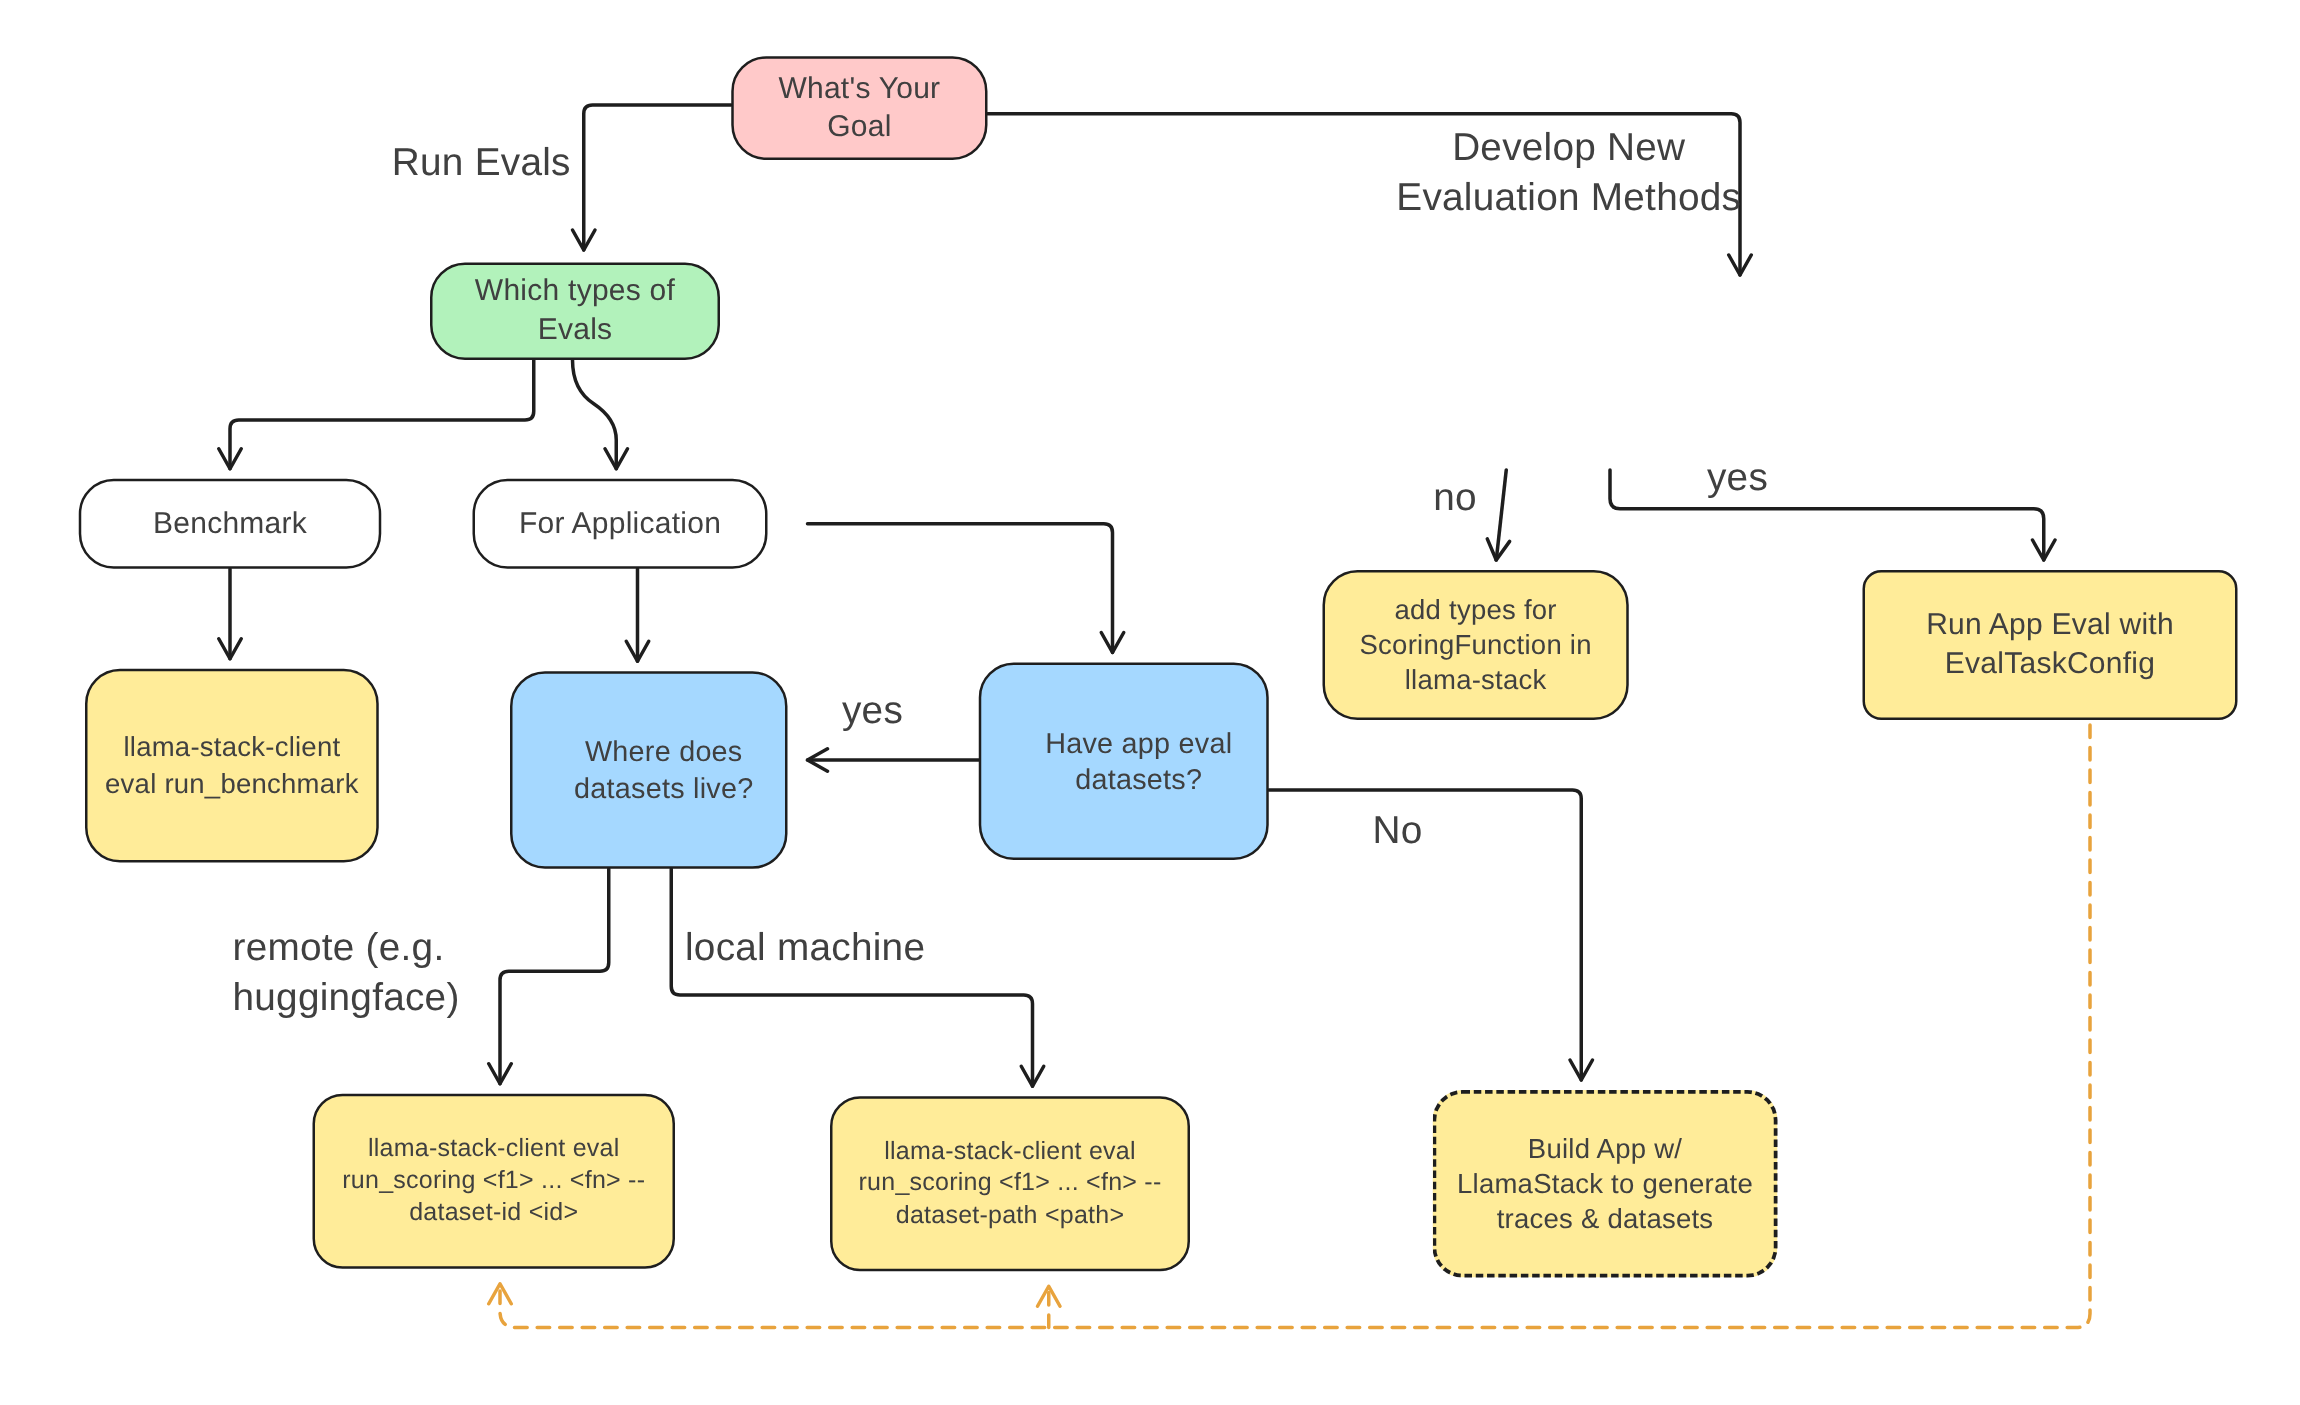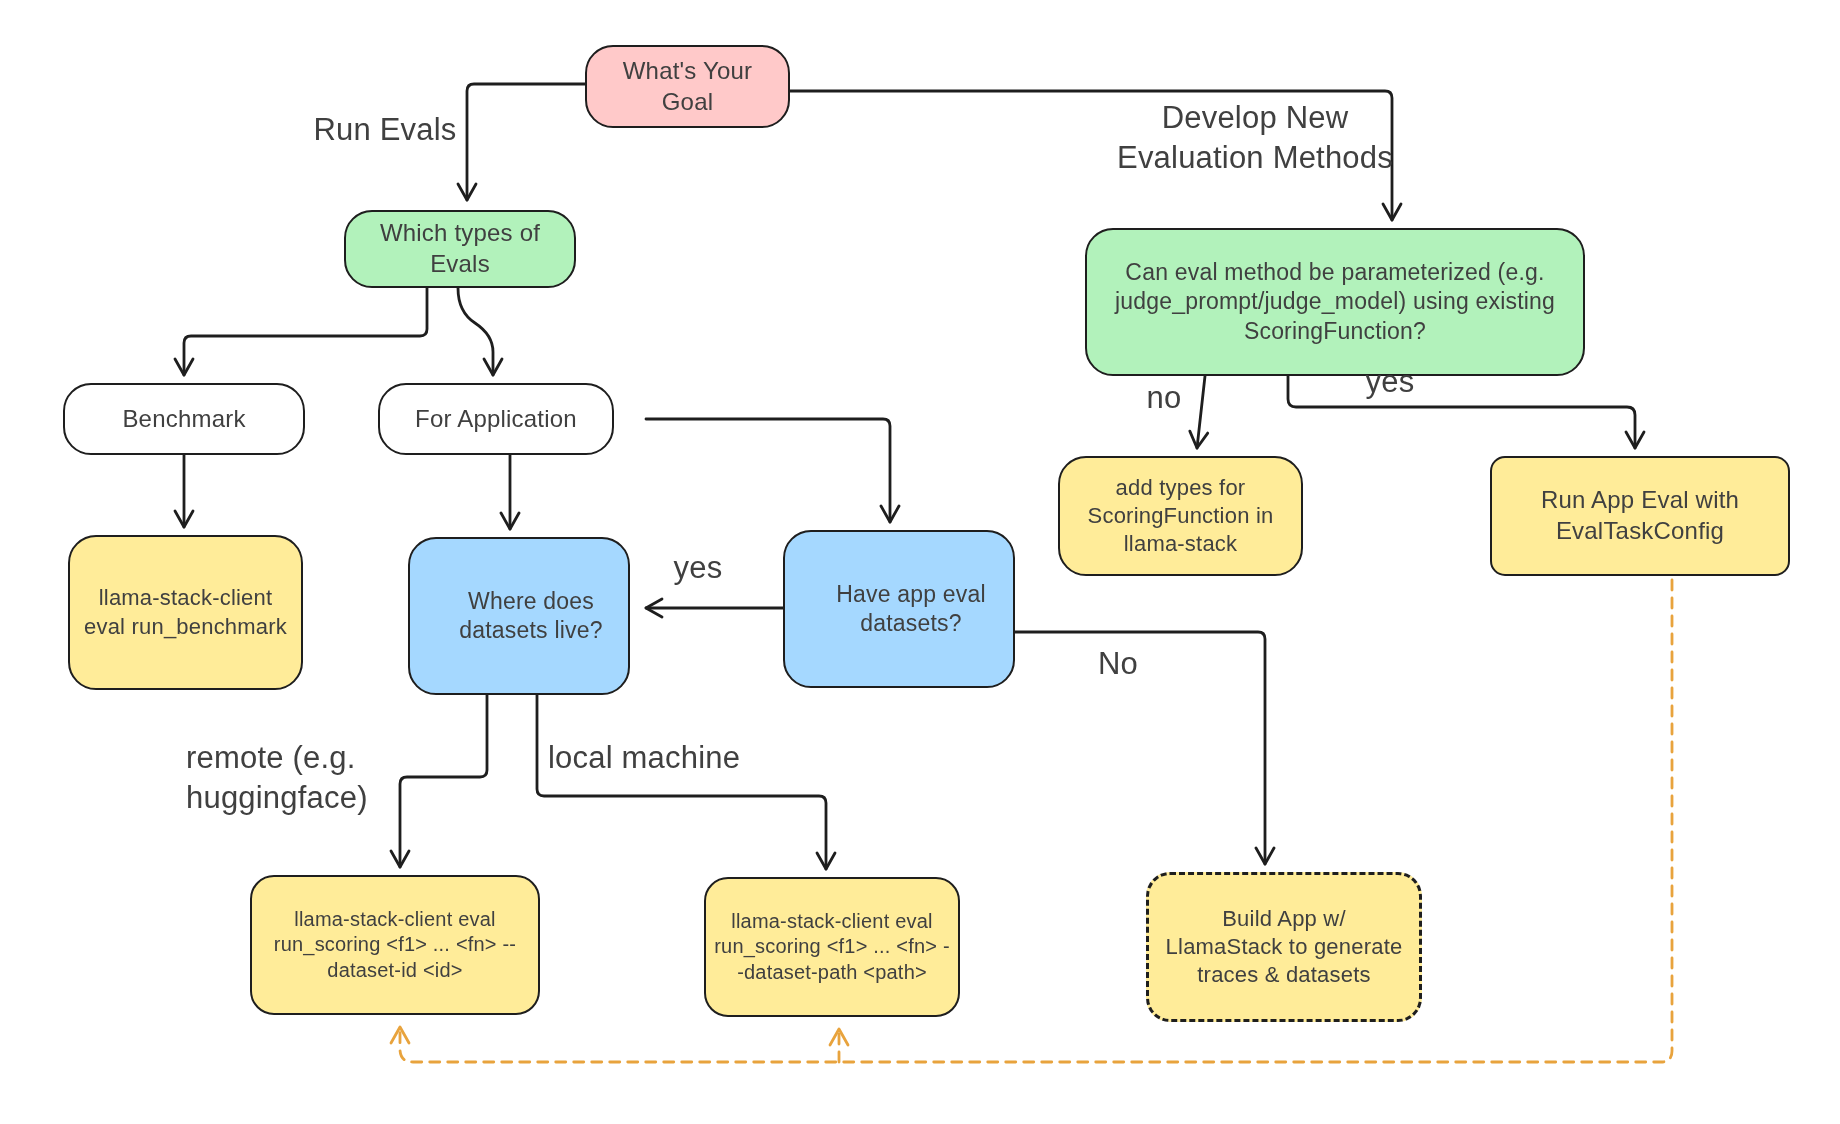--- a/index.html
+++ b/index.html
@@ -69,29 +69,28 @@
   <div class="node white" style="left:63px;top:383px;width:242px;height:72px;">Benchmark</div>
 
   <div class="node white" style="left:378px;top:383px;width:236px;height:72px;">For Application</div>
 
   <div class="node yellow" style="left:68px;top:535px;width:235px;height:155px;font-size:22px;">llama-stack-client eval run_benchmark</div>
 
   <div class="node blue" style="left:408px;top:537px;width:222px;height:158px;font-size:23px;">Where does datasets live?</div>
 
   <div class="node blue" style="left:783px;top:530px;width:232px;height:158px;font-size:23px;">Have app eval datasets?</div>
 
-  <div class="node green" style="left:1085px;top:228px;width:500px;height:148px;font-size:23px;">Can eval method be parameterized (e.g. judge_prompt/judge_model) using existing ScoringFunction?</div>
 
   <div class="node yellow" style="left:1058px;top:456px;width:245px;height:120px;font-size:22px;">add types for ScoringFunction in llama-stack</div>
 
   <div class="node yellow" style="left:1490px;top:456px;width:300px;height:120px;border-radius:15px;">Run App Eval with EvalTaskConfig</div>
 
   <div class="node yellow cmd" style="left:250px;top:875px;width:290px;height:140px;">llama-stack-client eval run_scoring &lt;f1&gt; ... &lt;fn&gt; --dataset-id &lt;id&gt;</div>
 
-  <div class="node yellow cmd" style="left:704px;top:877px;width:256px;height:140px;">llama-stack-client eval run_scoring &lt;f1&gt; ... &lt;fn&gt; --dataset-path &lt;path&gt;</div>
+  <div class="node yellow cmd" style="left:664px;top:877px;width:288px;height:140px;">llama-stack-client eval run_scoring &lt;f1&gt; ... &lt;fn&gt; --dataset-path &lt;path&gt;</div>
 
   <div class="node yellow dashed" style="left:1146px;top:872px;width:276px;height:150px;">Build App w/ LlamaStack to generate traces &amp; datasets</div>
 
   <div class="elabel" style="left:310px;top:110px;width:150px;">Run Evals</div>
 
   <div class="elabel" style="left:1100px;top:98px;width:310px;">Develop New Evaluation Methods</div>
 
   <div class="elabel" style="left:1138px;top:378px;width:52px;">no</div>
 
   <div class="elabel" style="left:1358px;top:362px;width:64px;">yes</div>

